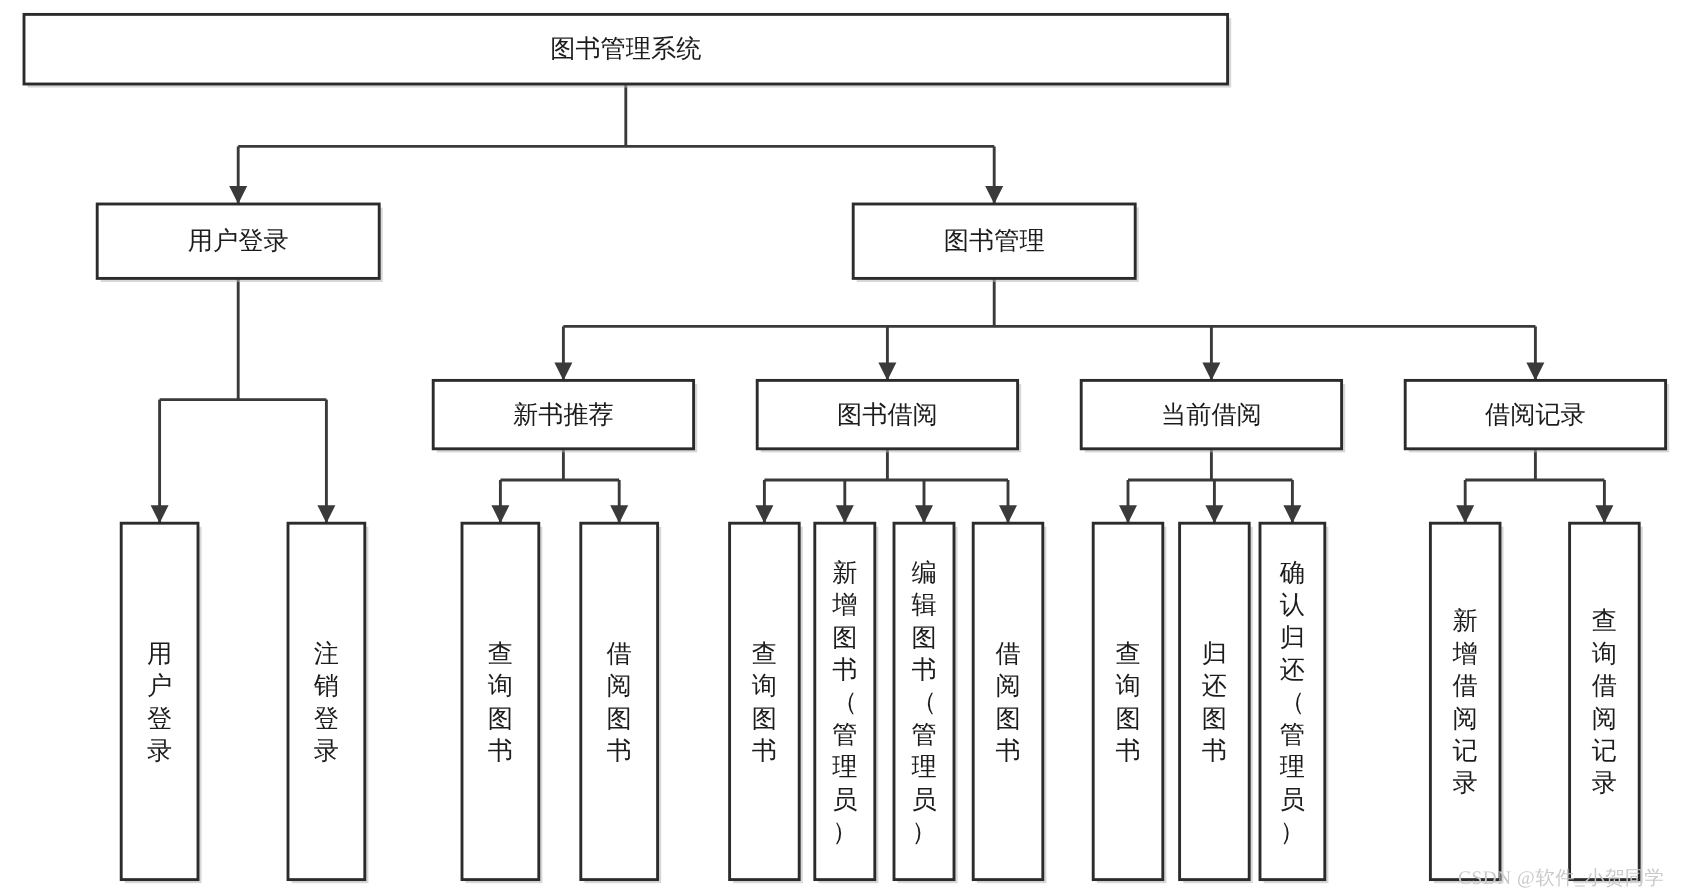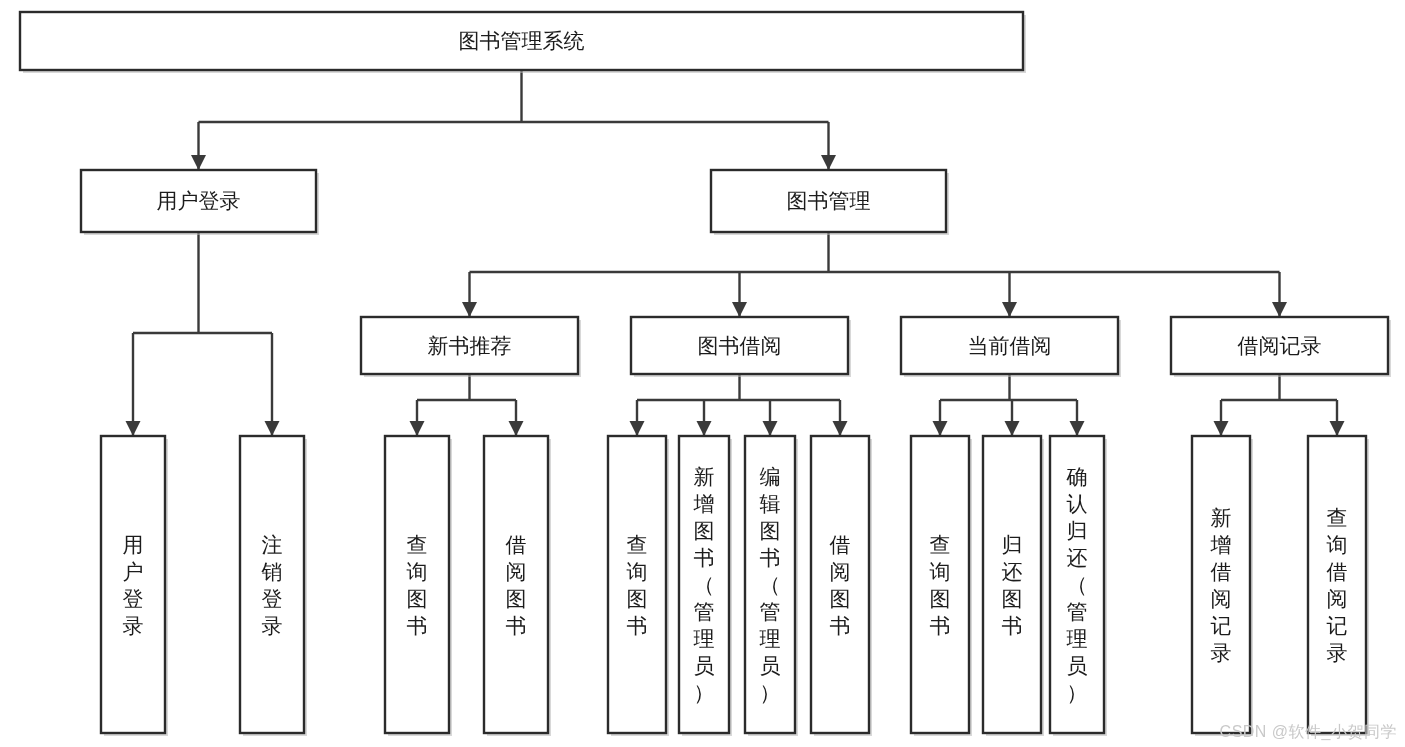--- a/index.html
+++ b/index.html
@@ -54,23 +54,23 @@
     dominant-baseline: middle;
   }
   .node-label-v {
     font-family: "DejaVu Sans", "Liberation Sans", sans-serif;
     fill: #1c1c1c;
     font-size: 21px;
     text-anchor: middle;
   }
   .watermark {
     position: absolute;
-    right: 8px;
+    right: 18px;
     bottom: 4px;
-    font-family: Liberation Sans, sans-serif;
+    font-family: Liberation Serif, serif;
     font-size: 16px;
     color: #c9c9c9;
     letter-spacing: 0.5px;
     white-space: nowrap;
     user-select: none;
   }
 </style>
 </head>
 <body>
 

